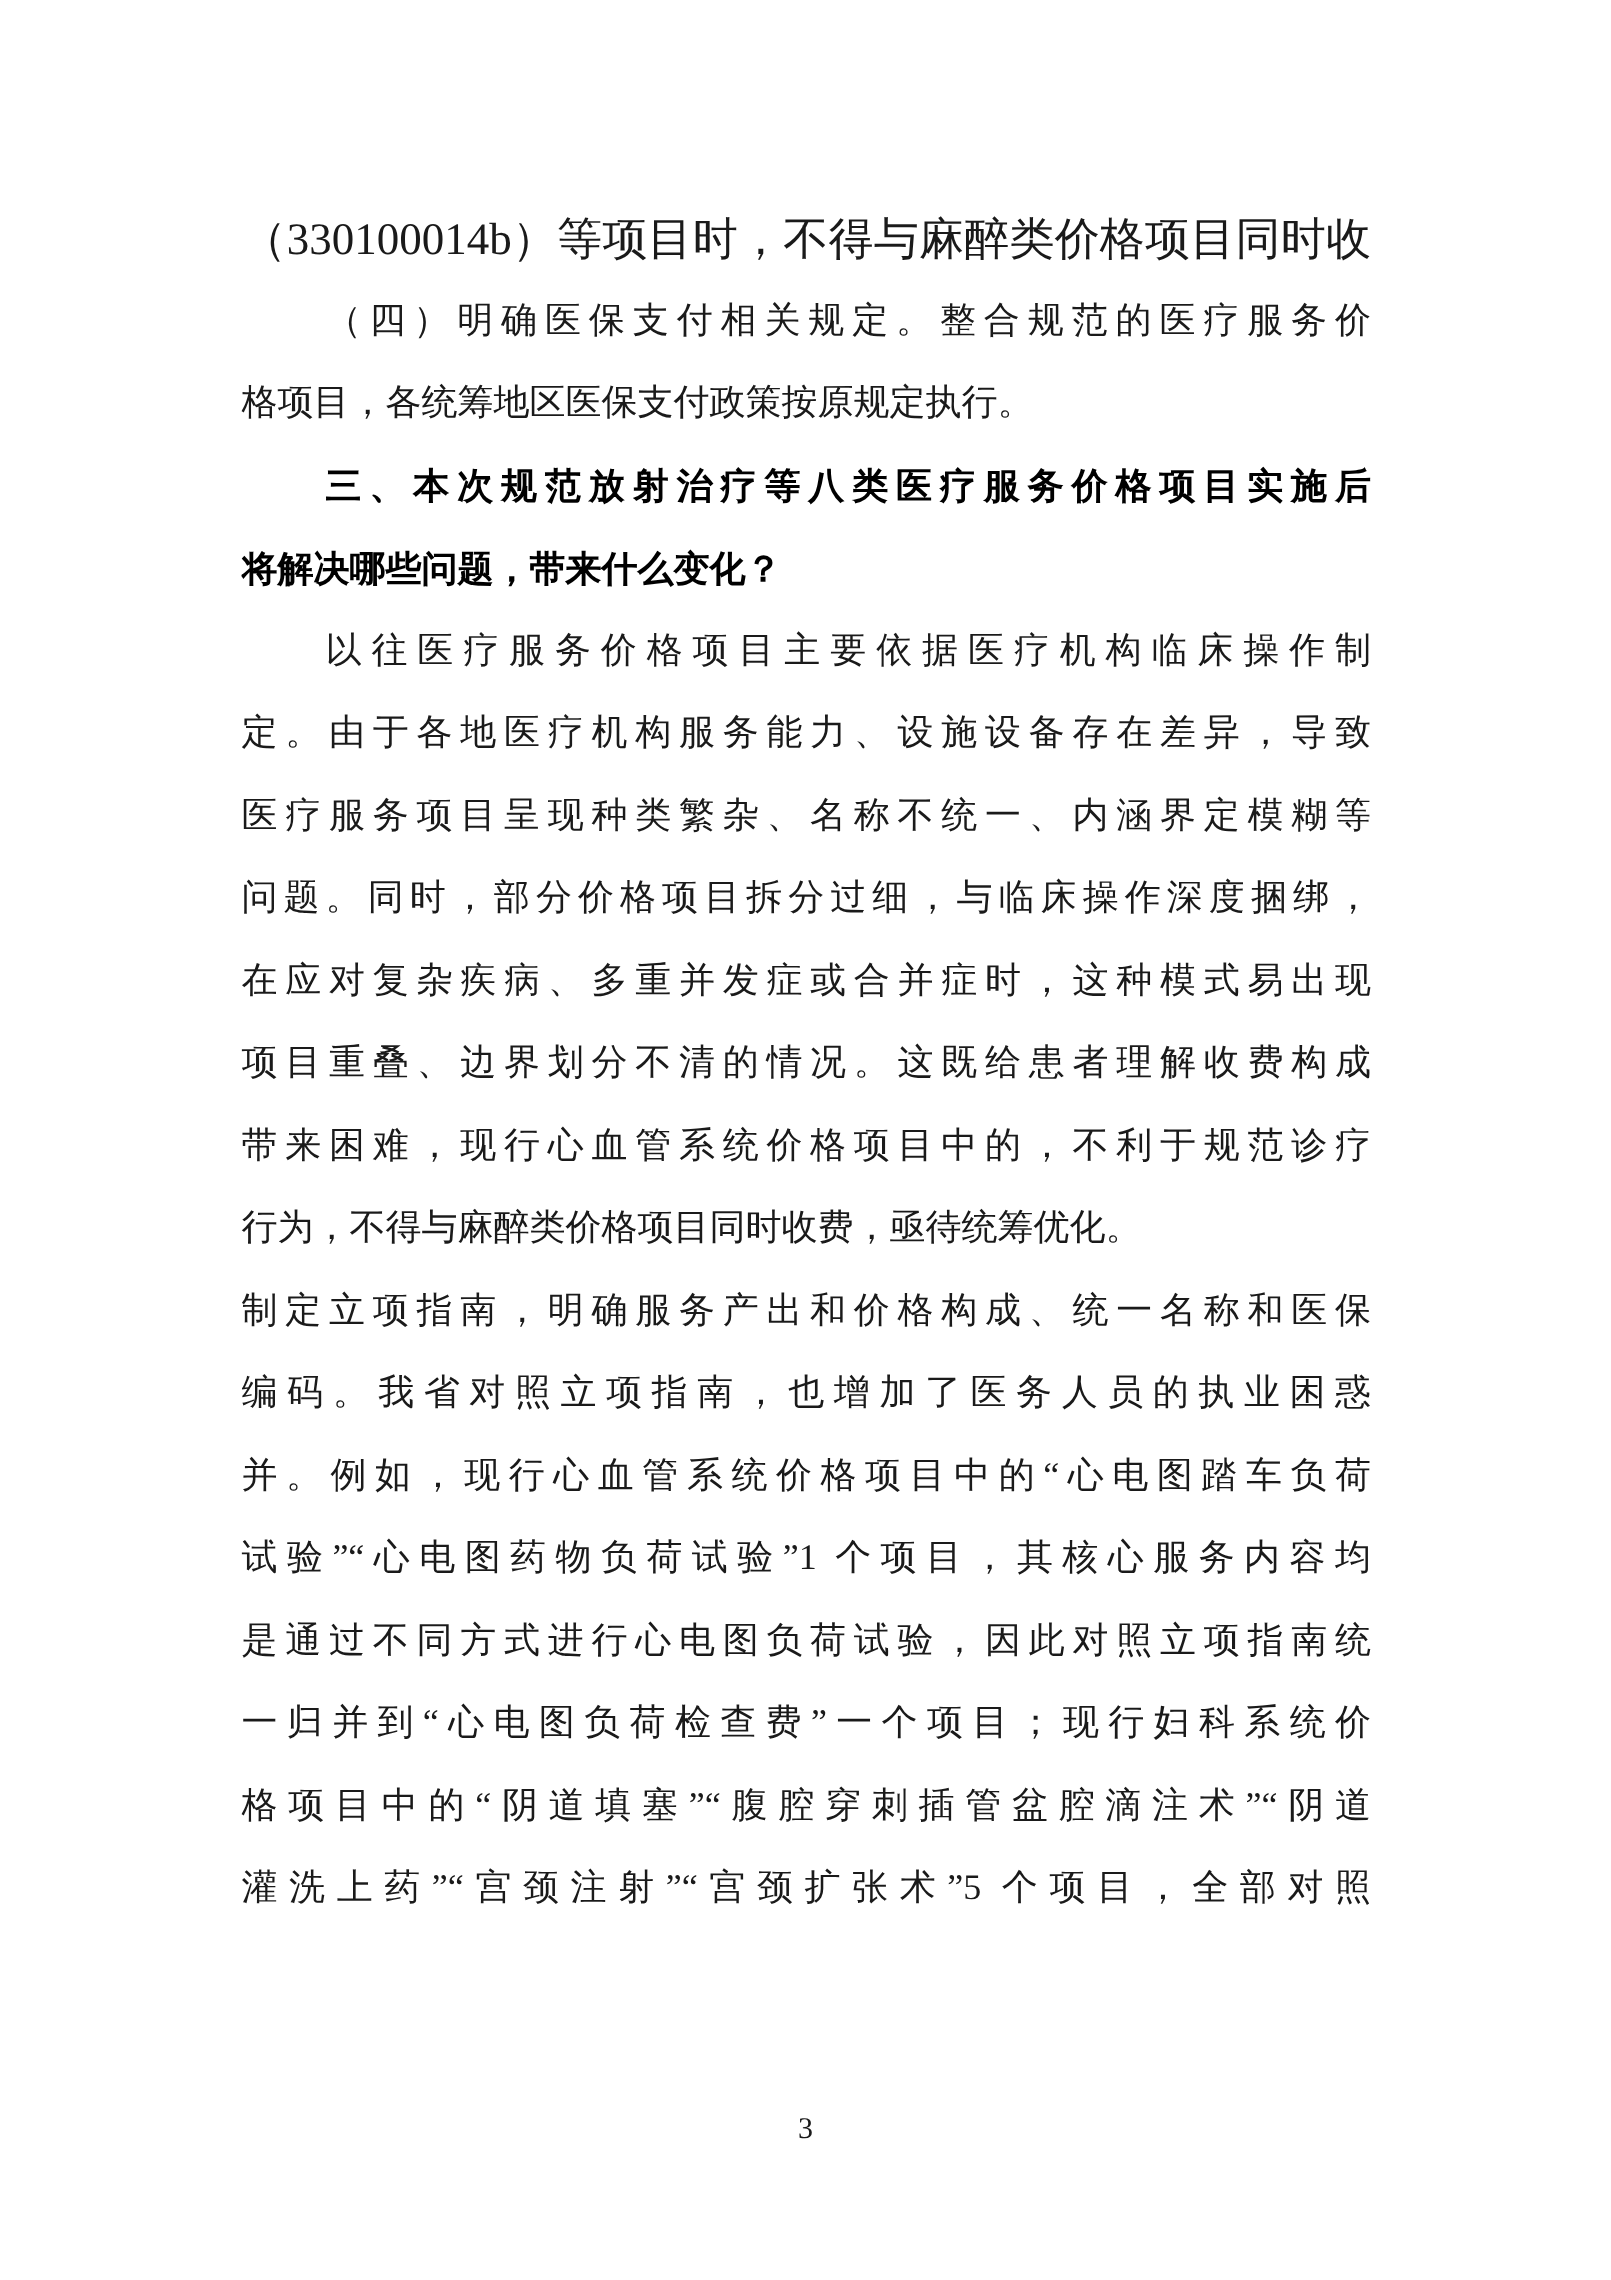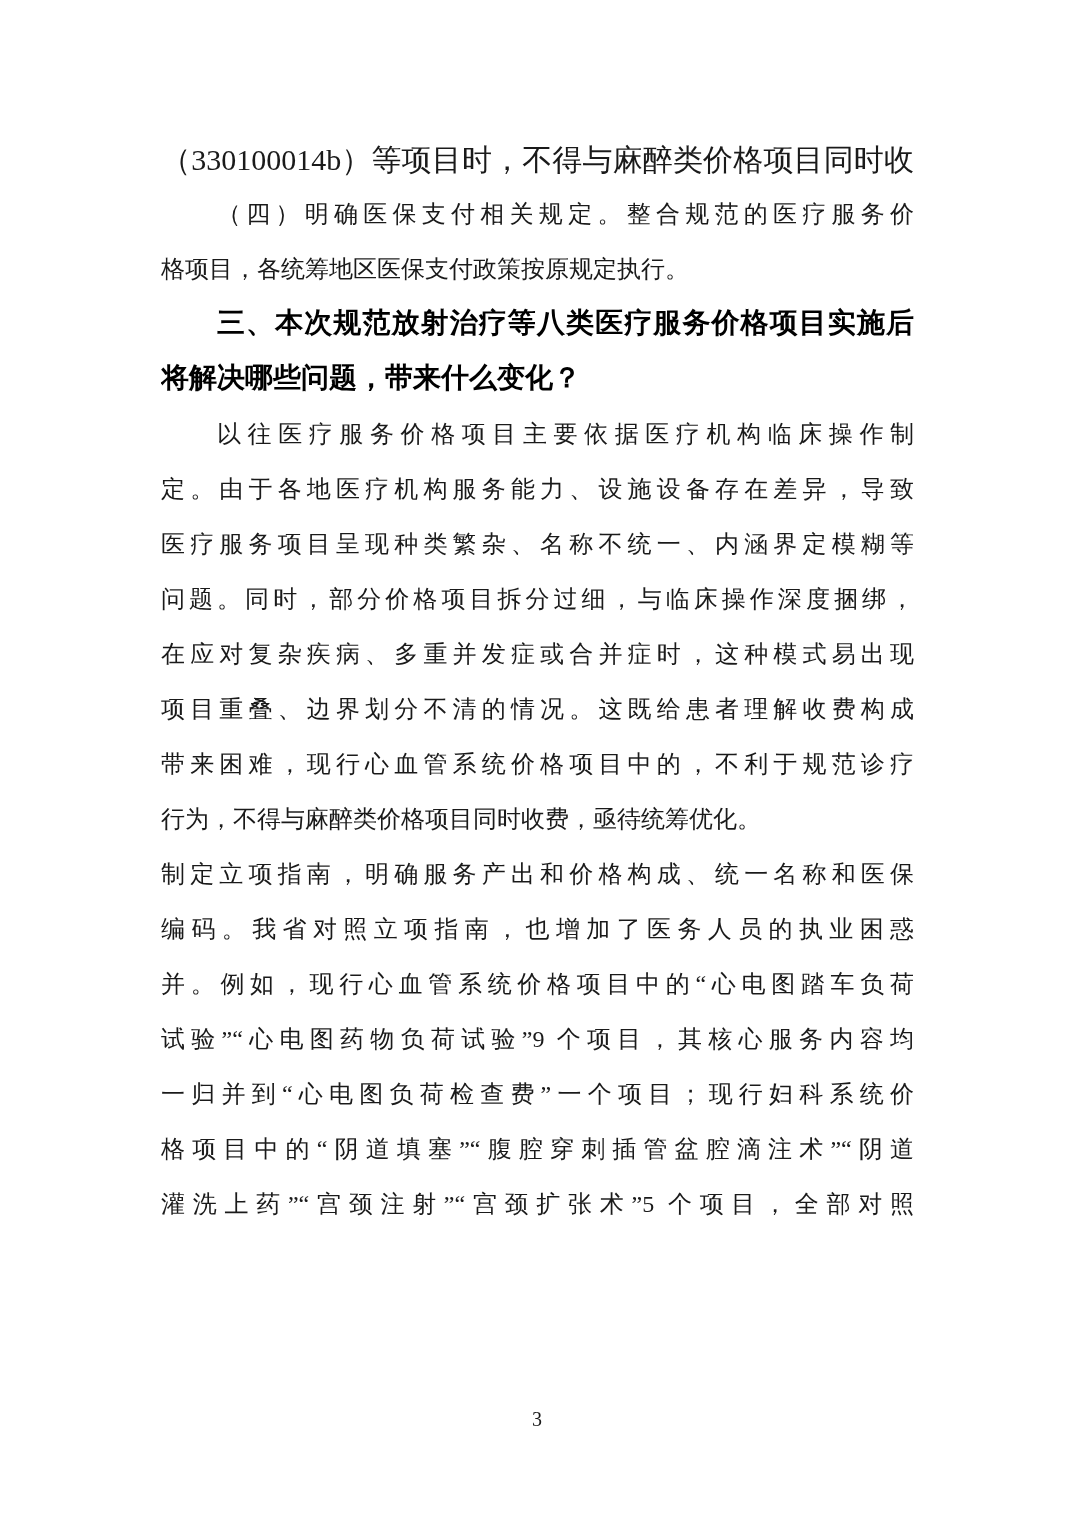--- a/index.html
+++ b/index.html
@@ -24,23 +24,23 @@
     text-align-last:justify;
     overflow:hidden;
     white-space:normal;
   }
   .line.flush{
     text-align:right;
     text-align-last:left;
   }
   .line.indent{ padding-left:56px; }
   .line.heading{
-    font-family:Liberation Mono, monospace;
+    font-family:Liberation Sans, sans-serif;
     font-weight:700;
-    font-size:28px;
+    font-size:24px;
     color:#000000;
   }
   .line.compact{ font-size:30px; }
   .page-number{
     position:absolute;
     left:0;right:0;top:1404px;
     height:30px;line-height:30px;
     text-align:center;
     font-size:20px;
     color:#1a1a1a;
@@ -61,19 +61,20 @@
       <div class="line">定。由于各地医疗机构服务能力、设施设备存在差异，导致</div>
       <div class="line">医疗服务项目呈现种类繁杂、名称不统一、内涵界定模糊等</div>
       <div class="line">问题。同时，部分价格项目拆分过细，与临床操作深度捆绑，</div>
       <div class="line">在应对复杂疾病、多重并发症或合并症时，这种模式易出现</div>
       <div class="line">项目重叠、边界划分不清的情况。这既给患者理解收费构成</div>
       <div class="line">带来困难，现行心血管系统价格项目中的，不利于规范诊疗</div>
       <div class="line flush">行为，不得与麻醉类价格项目同时收费，亟待统筹优化。</div>
       <div class="line">制定立项指南，明确服务产出和价格构成、统一名称和医保</div>
       <div class="line">编码。我省对照立项指南，也增加了医务人员的执业困惑</div>
       <div class="line">并。例如，现行心血管系统价格项目中的“心电图踏车负荷</div>
-      <div class="line">试验”“心电图药物负荷试验”9 个项目，其核心服务内容均</div>
+      <div class="line">试验”“心电图药物负荷试验”1 个项目，其核心服务内容均</div>
+      <div class="line">是通过不同方式进行心电图负荷试验，因此对照立项指南统</div>
       <div class="line">一归并到“心电图负荷检查费”一个项目；现行妇科系统价</div>
       <div class="line">格项目中的“阴道填塞”“腹腔穿刺插管盆腔滴注术”“阴道</div>
       <div class="line">灌洗上药”“宫颈注射”“宫颈扩张术”5 个项目，全部对照</div>
     </div>
   <div class="page-number">3</div>
 </div>
 
 </body></html>

